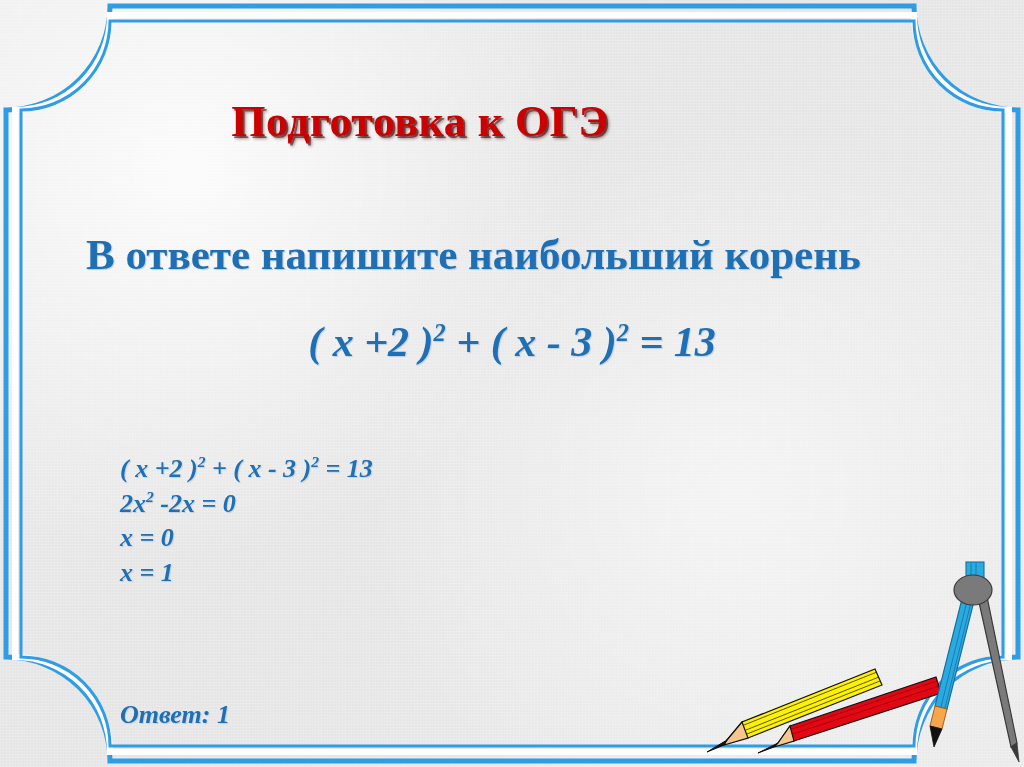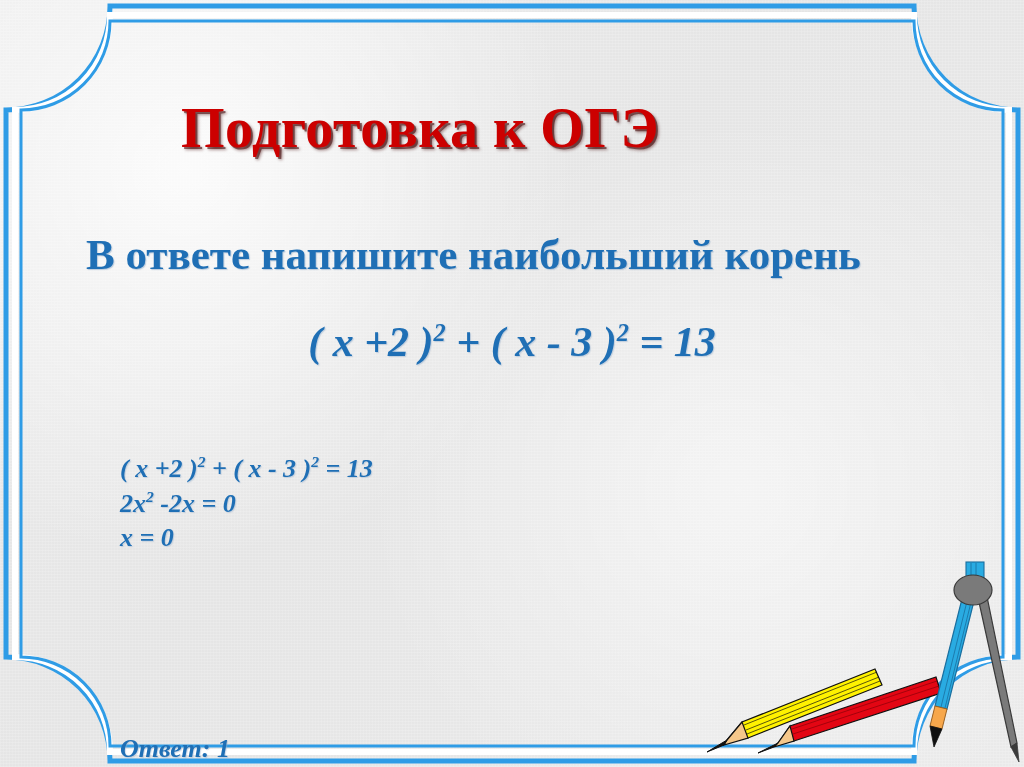--- a/index.html
+++ b/index.html
@@ -40,21 +40,21 @@
     pointer-events: none;
   }
 
   
   #title {
     position: absolute;
     left: 0;
     top: 96px;
     width: 840px;
     text-align: center;
-    font-size: 56px;
+    font-size: 44px;
     font-weight: bold;
     letter-spacing: 0.5px;
     color: #CC0000;
     text-shadow:
       2px 2px 0 rgba(60,0,0,0.55),
       3px 3px 3px rgba(70,10,10,0.45);
   }
 
   #subtitle {
     position: absolute;
@@ -100,21 +100,20 @@
   #answer {
     position: absolute;
     left: 120px;
     top: 700px;
     font-size: 26px;
     font-weight: bold;
     font-style: italic;
     color: #1F6FB5;
     text-shadow: 1px 1px 1px rgba(150,175,205,0.45);
     white-space: nowrap;
-    margin-top: 34px;
   }
 
   
   #stationery {
     position: absolute;
     right: 0;
     bottom: 0;
     width: 344px;
     height: 210px;
     pointer-events: none;
@@ -148,20 +147,23 @@
 
   <div id="solution">
     <div class="solution-line">
       <span>( x +2 )</span><sup>2</sup><span> + ( x - 3 )</span><sup>2</sup><span> = 13</span>
     </div>
     <div class="solution-line">
       <span>2x</span><sup>2</sup><span> -2x = </span><span> 0</span>
     </div>
     <div class="solution-line">
       <span>x = 0</span>
+    </div>
+    <div class="solution-line">
+      <span>x = 1</span>
     </div>
   </div>
 
   <div id="answer">
     <span>Ответ:</span>
     <span>1</span>
   </div>
 
   <svg id="stationery" viewBox="0 0 344 210" width="344" height="210">
 

